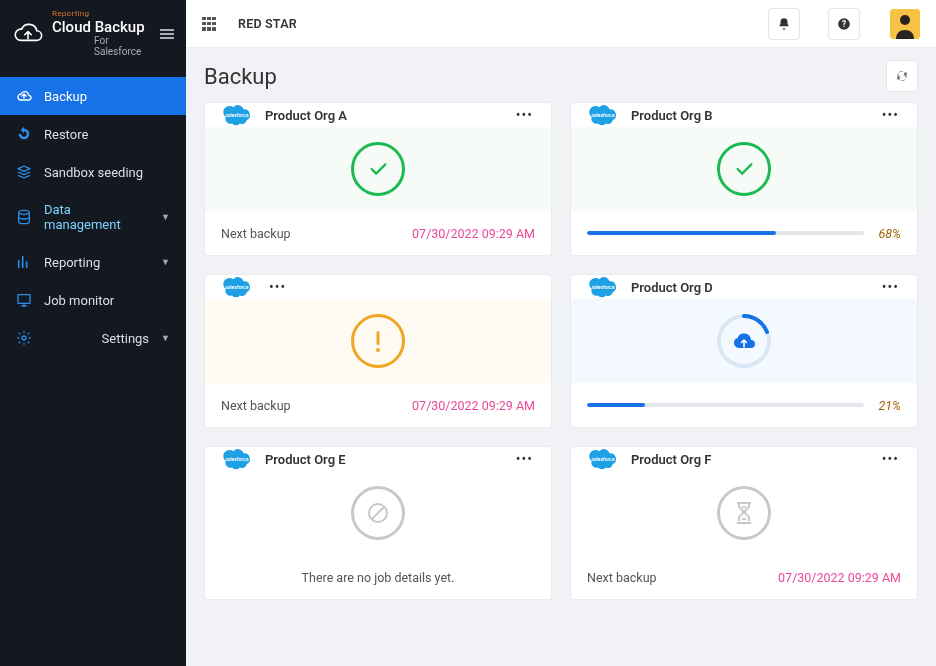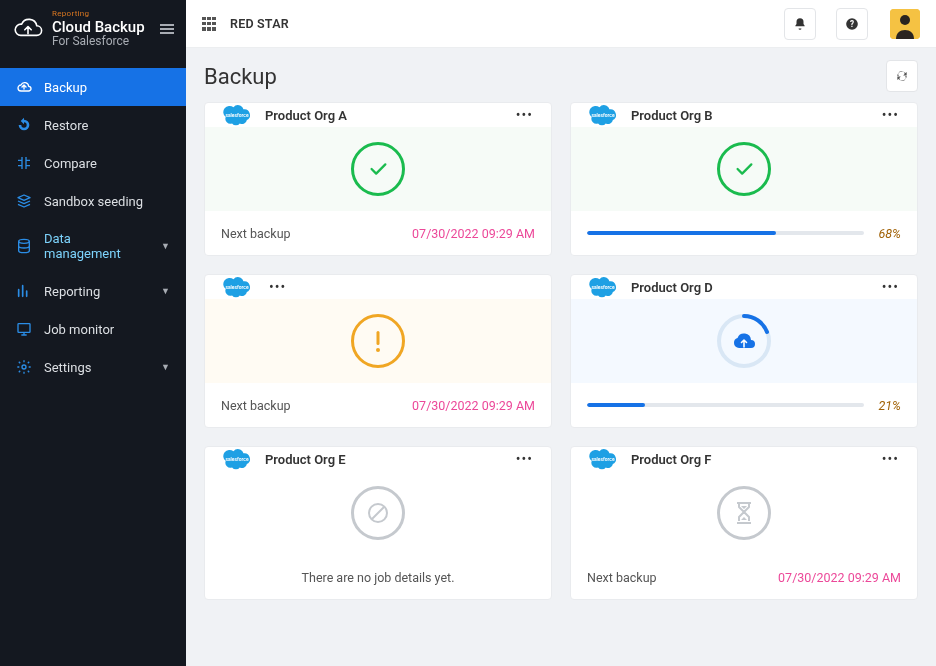--- a/index.html
+++ b/index.html
@@ -3,31 +3,31 @@
 <meta charset="utf-8">
 <style>
 * { box-sizing: border-box; margin: 0; padding: 0; }
 body { font-family: -apple-system, "Segoe UI", Roboto, sans-serif; background: #f0f2f5; color: #333; width: 936px; height: 666px; overflow: hidden; display: flex; }
 .sidebar { width: 186px; background: #141820; color: #dcdfe3; display: flex; flex-direction: column; font-size: 13px; }
 .logo-row { display: flex; align-items: center; padding: 10px 12px; gap: 8px; }
 .logo-row .cloud { width: 32px; height: 24px; }
 .logo-text { display: flex; flex-direction: column; line-height: 1.1; flex: 1; }
 .logo-text .t1 { font-size: 8px; color: #d97720; letter-spacing: .3px; }
 .logo-text .t2 { font-size: 15px; font-weight: 500; color: #fff; }
-.logo-text .t3 { font-size: 12px; color: #a8acb3; }
+.logo-text .t3 { font-size: 10px; color: #a8acb3; margin-left: 42px; }
 .hamburger { width: 14px; height: 10px; display: flex; flex-direction: column; justify-content: space-between; cursor: pointer; }
 .hamburger span { height: 2px; background: #a8acb3; }
 .nav { margin-top: 10px; }
 .nav-item { display: flex; align-items: center; padding: 11px 16px; gap: 12px; cursor: pointer; }
 .nav-item.active { background: #1672e6; color: #fff; }
 .nav-item .icon { width: 16px; height: 16px; display: flex; align-items: center; justify-content: center; }
 .nav-item .label { flex: 1; }
 .nav-item .caret { font-size: 9px; color: #a8acb3; }
 .main { flex: 1; display: flex; flex-direction: column; }
-.topbar { height: 48px; background: #fff; display: flex; align-items: center; padding: 0 16px; gap: 14px; border-bottom: 1px solid #eceef0; }
+.topbar { height: 48px; background: #fff; display: flex; align-items: center; padding: 0 16px; gap: 22px; border-bottom: 1px solid #eceef0; }
 .grid-icon { width: 14px; height: 14px; display: grid; grid-template-columns: repeat(3,1fr); grid-template-rows: repeat(3,1fr); gap: 1.5px; }
 .grid-icon span { background: #555; }
 .tenant { font-size: 12.5px; font-weight: 600; letter-spacing: .2px; color: #333; }
 .spacer { flex: 1; }
 .tb-btn { width: 32px; height: 32px; border: 1px solid #e3e5e8; border-radius: 4px; display: flex; align-items: center; justify-content: center; margin-left: 6px; cursor: pointer; font-size: 13px; color: #333; background:#fff; }
 .avatar { width: 30px; height: 30px; border-radius: 4px; background: #f5c243; display: flex; align-items: center; justify-content: center; margin-left: 8px; cursor: pointer; overflow:hidden; }
 .content { padding: 12px 18px; overflow: auto; }
 .page-head { display: flex; align-items: center; margin-bottom: 10px; }
 .page-head h1 { font-size: 22px; font-weight: 400; color: #333; }
 .refresh-btn { width: 32px; height: 32px; border: 1px solid #e3e5e8; border-radius: 4px; background:#fff; display:flex; align-items:center; justify-content:center; cursor:pointer; font-size:13px; color:#555; }
@@ -86,28 +86,20 @@
         <span class="icon">
           <svg width="16" height="16" viewBox="0 0 24 24">
             <path d="M4 12a8 8 0 108-8V1L7 6l5 5V8a4 4 0 11-4 4H4z" fill="currentColor"></path>
           </svg>
         </span>
         <span class="label" style="color:#dcdfe3">Restore</span>
       </div>
       <div class="nav-item" style="color: rgb(43, 141, 230);">
         <span class="icon">
           <svg width="16" height="16" viewBox="0 0 24 24">
-            <path d="M9 3v18M3 8h6M3 16h6M15 3v18m6-13h-6m6 8h-6" stroke="currentColor" stroke-width="2" fill="none"></path>
-          </svg>
-        </span>
-        <span class="label" style="color:#dcdfe3">Compare</span>
-      </div>
-      <div class="nav-item" style="color: rgb(43, 141, 230);">
-        <span class="icon">
-          <svg width="16" height="16" viewBox="0 0 24 24">
             <path d="M3 7l9-4 9 4-9 4-9-4zm0 5l9 4 9-4m-18 5l9 4 9-4" fill="none" stroke="currentColor" stroke-width="2" stroke-linejoin="round"></path>
           </svg>
         </span>
         <span class="label" style="color:#dcdfe3">Sandbox seeding</span>
       </div>
       <div class="nav-item" style="color: rgb(43, 141, 230);">
         <span class="icon">
           <svg width="16" height="16" viewBox="0 0 24 24">
             <ellipse cx="12" cy="5" rx="8" ry="3" fill="none" stroke="currentColor" stroke-width="2"></ellipse>
             <path d="M4 5v7c0 1.7 3.6 3 8 3s8-1.3 8-3V5M4 12v7c0 1.7 3.6 3 8 3s8-1.3 8-3v-7" fill="none" stroke="currentColor" stroke-width="2"></path>
@@ -127,21 +119,21 @@
       </div>
       <div class="nav-item" style="color: rgb(43, 141, 230);">
         <span class="icon">
           <svg width="16" height="16" viewBox="0 0 24 24">
             <rect x="3" y="4" width="18" height="13" rx="1" fill="none" stroke="currentColor" stroke-width="2"></rect>
             <path d="M8 21h8m-4-4v4" stroke="currentColor" stroke-width="2"></path>
           </svg>
         </span>
         <span class="label" style="color:#dcdfe3">Job monitor</span>
       </div>
-      <div class="nav-item" style="color: rgb(43, 141, 230);">
+      <div class="nav-item" style="color: rgb(43, 141, 230); text-align: right;">
         <span class="icon">
           <svg width="16" height="16" viewBox="0 0 24 24">
             <circle cx="12" cy="12" r="3" fill="none" stroke="currentColor" stroke-width="2"></circle>
             <path d="M12 2v3m0 14v3M4.2 4.2l2.1 2.1m11.4 11.4l2.1 2.1M2 12h3m14 0h3M4.2 19.8l2.1-2.1m11.4-11.4l2.1-2.1" stroke="currentColor" stroke-width="2"></path>
           </svg>
         </span>
         <span class="label" style="color:#dcdfe3">Settings</span>
         <span class="caret">▼</span>
       </div>
     </div>

